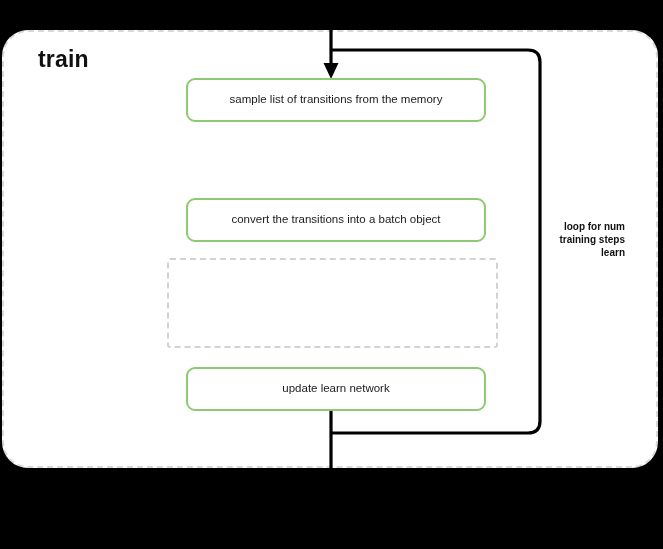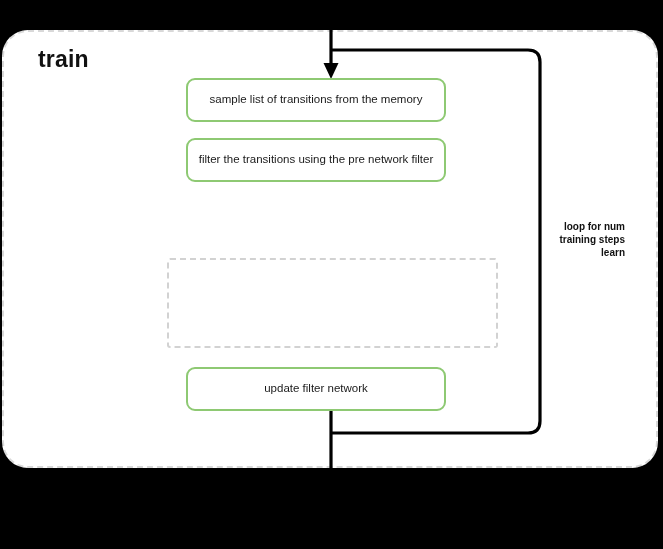--- a/index.html
+++ b/index.html
@@ -43,21 +43,21 @@
     font-size: 23px;
     font-weight: bold;
     color: #111111;
     letter-spacing: 0.2px;
   }
 
   
   .proc-box {
     position: absolute;
     left: 186px;
-    width: 260px;
+    width: 300px;
     height: 44px;
     box-sizing: border-box;
     background: #ffffff;
     border: 2.5px solid #8ec973;
     border-radius: 9px;
     display: flex;
     align-items: center;
     justify-content: center;
   }
   .proc-box span {
@@ -135,29 +135,29 @@
 
     <path d="M331,410 L331,549" stroke="#000000" stroke-width="3.2" fill="none"></path>
   </svg>
 
   <div id="train-title">train</div>
 
   <div class="proc-box" id="box-sample">
     <span>sample list of transitions from the memory</span>
   </div>
 
-  <div class="proc-box" id="box-filter">
-    <span>filter the transitions using the pre network filter</span>
+
+  <div class="proc-box" id="box-convert">
+    <span>convert the transitions into a batch object</span>
   </div>
-
 
   <div id="learn-box"></div>
 
   <div class="proc-box" id="box-update">
-    <span>update filter network</span>
+    <span>update learn network</span>
   </div>
 
   <div id="loop-label">
     <span>loop for num</span>
     <span>training steps</span>
     <span>learn</span>
   </div>
 
 </div>
 

